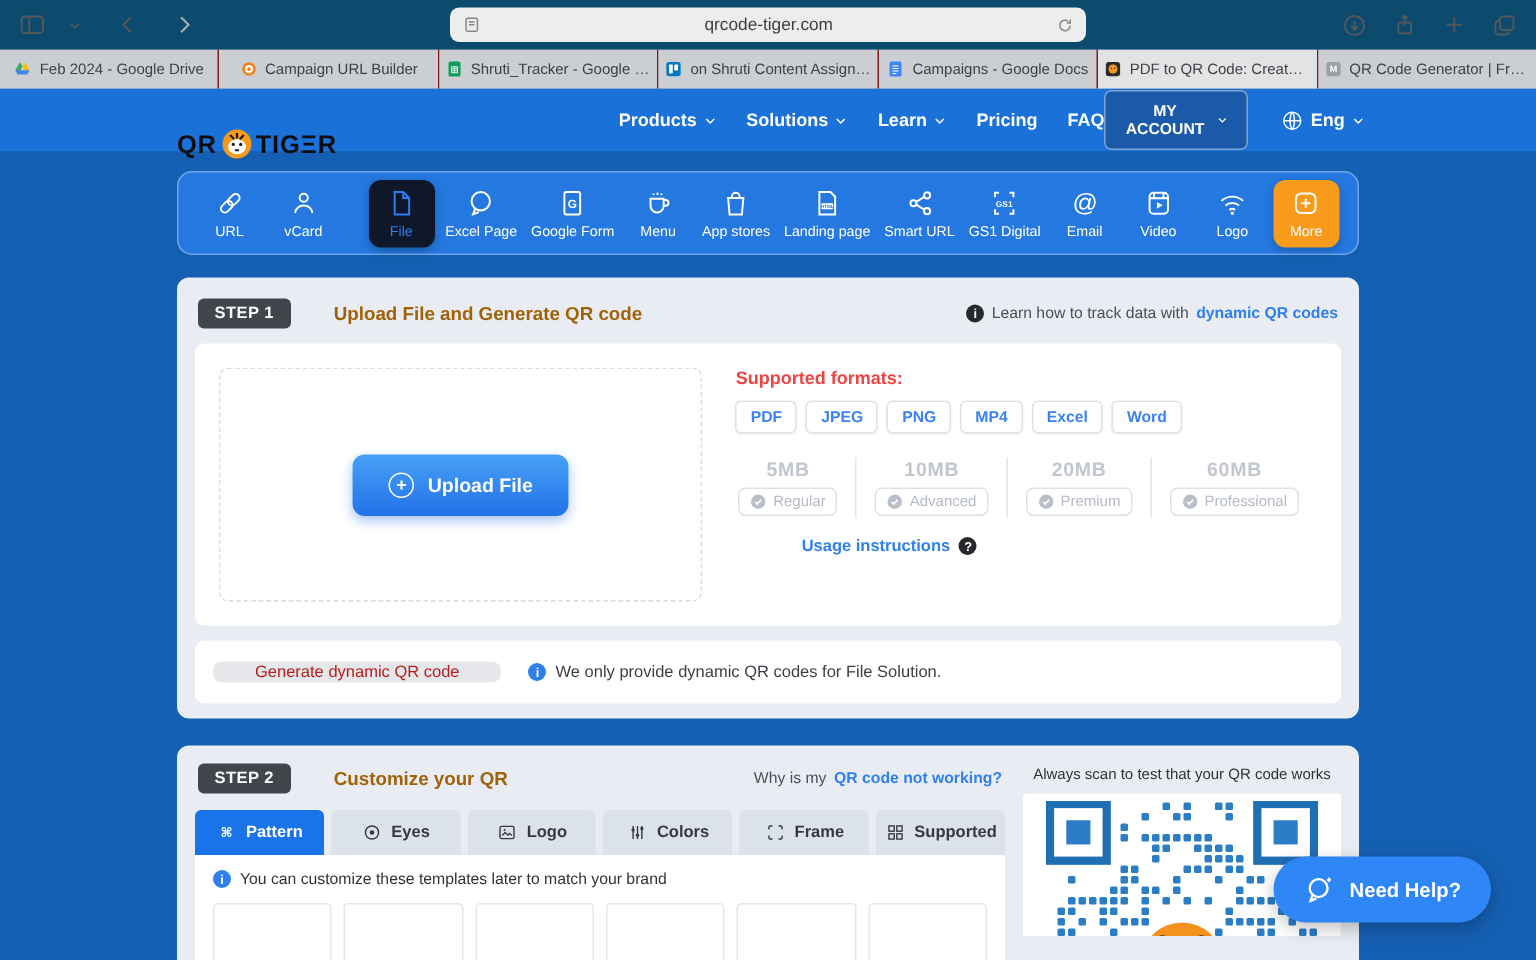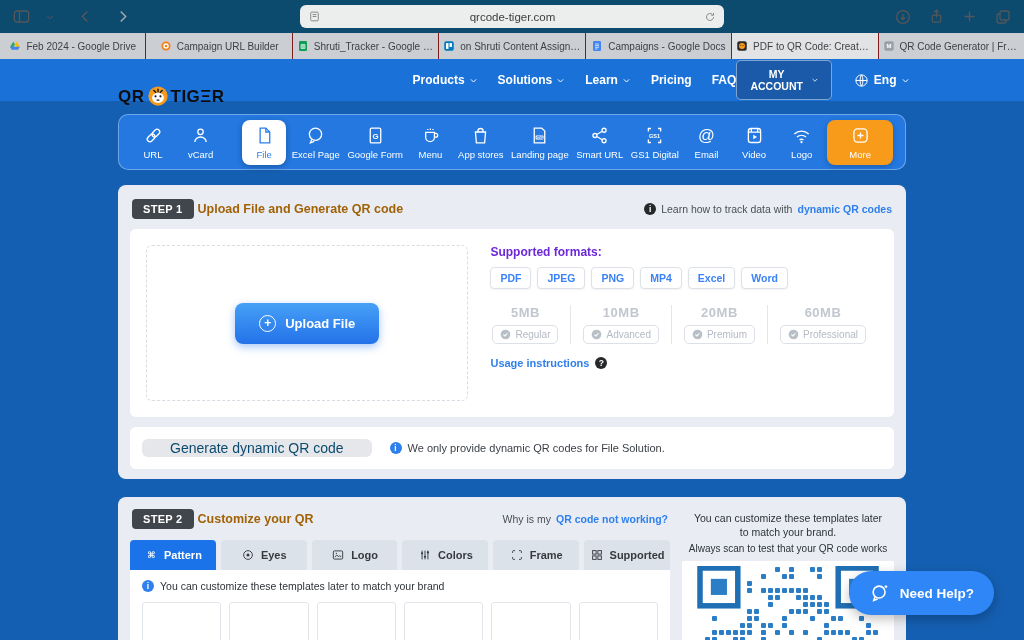--- a/index.html
+++ b/index.html
@@ -35,51 +35,51 @@
   .lang { color:#fff; font-size:12px; font-weight:bold; display:flex; align-items:center; gap:5px; cursor:pointer; }
 
   
   .main { background:#155fb2; padding-top:13px; height:539px; }
   .col { width:788px; margin:0 auto; }
 
   
   .typebar { height:56px; background:#2478e0; border:1px solid rgba(255,255,255,.35); border-radius:10px; display:flex; align-items:center; justify-content:space-between; padding:0 12px; margin-bottom:15px; }
   .qtype { display:flex; flex-direction:column; align-items:center; gap:3px; color:#fff; font-size:9.5px; min-width:44px; padding:4px 2px; border-radius:8px; cursor:pointer; }
   .qtype svg { display:block; }
-  .qtype.active { background:#ffffff; color:#2b7ff0; box-shadow:0 2px 6px rgba(0,0,0,.25); padding:5px 6px;margin-left:16px; }
-  .qtype.more { background:var(--accent-orange); color:#fff; padding:5px 22px; box-shadow:0 2px 6px rgba(0,0,0,.2); }
+  .qtype.active { background:#0f172a; color:#2b7ff0; box-shadow:0 2px 6px rgba(0,0,0,.25); padding:5px 6px;margin-left:16px; }
+  .qtype.more { background:var(--accent-orange); color:#fff; padding:5px 0; box-shadow:0 2px 6px rgba(0,0,0,.2); }
 
   
   .panel { background:#e9edf3; border-radius:8px; padding:10px 12px; }
   .panel + .panel { margin-top:18px; }
-  .steprow { display:flex; align-items:center; gap:4px; padding:4px 2px 2px; }
+  .steprow { display:flex; align-items:center; gap:29px; padding:4px 2px 2px; }
   .stepbadge { background:#41464c; color:#fff; font-size:11px; font-weight:bold; border-radius:4px; padding:4px 11px; letter-spacing:.3px; }
   .steptitle { font-size:12.5px; font-weight:bold; color:#a16207; }
   .stepnote { margin-left:auto; font-size:10.5px; color:#4a4f55; display:flex; align-items:center; gap:5px; }
   .link { color:var(--link-blue); cursor:pointer; font-weight:bold; }
   .idot { width:12px; height:12px; border-radius:50%; background:#26282b; color:#fff; font-size:8.5px; font-weight:bold; display:inline-flex; align-items:center; justify-content:center; flex:0 0 auto; }
   .idot.blue { background:#2f80ed; }
 
   .whitecard { background:#fff; border-radius:6px; margin-top:8px; padding:16px; display:flex; gap:22px; height:188px; }
   .dropzone { width:352px; border:1.5px dashed #d7dce3; border-radius:6px; display:flex; align-items:center; justify-content:center; }
   .uploadbtn { background:linear-gradient(180deg,#47a0f6,#2372e9); color:#fff; border:none; border-radius:8px; padding:12px 24px; font-size:13px; font-weight:bold; display:flex; align-items:center; gap:9px; cursor:pointer; box-shadow:0 3px 8px rgba(35,114,233,.4); font-family:inherit; }
   .pluscirc { width:17px; height:17px; border-radius:50%; border:1.6px solid #fff; display:inline-flex; align-items:center; justify-content:center; font-size:12px; font-weight:bold; line-height:1; }
-  .fmt-label { font-size:12px; font-weight:bold; color:#6d28d9; }
+  .fmt-label { font-size:12px; font-weight:bold; color:#ef4444; }
   .chips { display:flex; gap:6px; margin-top:8px; }
   .chip { border:1px solid #dde2e8; border-radius:4px; padding:4px 9px; font-size:10.5px; font-weight:bold; color:#3b82f6; background:#fff; box-shadow:0 1px 2px rgba(0,0,0,.05); cursor:pointer;text-align:right; }
   .tiers { display:flex; margin-top:16px; }
   .tier { padding:0 12px; border-right:1px solid #e2e6eb; text-align:center; }
   .tier:first-child { padding-left:2px; }
   .tier:last-child { border-right:none; }
   .tier .size { font-size:13px; font-weight:bold; color:#c2c7cf; letter-spacing:.5px; }
   .tier .plan { margin-top:5px; border:1px solid #dde1e7; border-radius:5px; padding:3px 7px; font-size:10px; color:#b4bac3; display:inline-flex; align-items:center; gap:4px; background:#fff; }
-  .usage { margin-top:13px; display:flex; align-items:center; gap:6px; font-size:11px; }
+  .usage { margin-top:13px; display:flex; align-items:center; gap:6px; font-size:11px;margin-left:44px; }
 
   .genbar { background:#fff; border-radius:6px; margin-top:10px; padding:8px 12px; display:flex; align-items:center; gap:18px; height:42px; }
-  .genbtn { background:#e5e7ea; color:#0c4a6e; border:none; border-radius:6px; padding:1px 28px; font-size:14px; font-family:inherit; cursor:not-allowed; }
+  .genbtn { background:#e5e7ea; color:#b91c1c; border:none; border-radius:6px; padding:1px 28px; font-size:11px; font-family:inherit; cursor:not-allowed; }
   .gennote { font-size:11px; color:#3a3f45; display:flex; align-items:center; gap:6px; }
 
   
   .step2body { display:flex; gap:12px; }
   .s2left { width:540px; }
   .s2tabs { display:flex; gap:5px; margin-top:9px; }
   .s2tab { flex:1; display:flex; align-items:center; justify-content:center; gap:6px; background:#dce2ea; color:#343a40; font-size:11px; font-weight:bold; padding:8px 4px; border-radius:4px 4px 0 0; cursor:pointer; }
   .s2tab.active { background:#1a73e8; color:#fff; }
   .s2white { background:#fff; padding:10px 12px; border-radius:0 0 4px 4px; height:120px; }
   .s2info { display:flex; align-items:center; gap:6px; font-size:10.5px; color:#2e3338; }
@@ -598,24 +598,20 @@
                 <div class="swatch"></div>
                 <div class="swatch"></div>
                 <div class="swatch"></div>
                 <div class="swatch"></div>
                 <div class="swatch"></div>
                 <div class="swatch"></div>
               </div>
           </div>
         </div>
         <div class="s2right">
-          <div class="pnote">
-            <span>You can customize these templates later</span><br>
-            <span>to match your brand.</span>
-          </div>
           <div class="pnote2">Always scan to test that your QR code works</div>
           <div class="qrcard" id="qrcard"><svg width="182" height="91" viewBox="0 0 182 91">
                 <rect x="3" y="2" width="37.800000000000004" height="37.800000000000004" fill="none" stroke="#1f6fb4" stroke-width="5.5"></rect>
                 <rect x="13.85" y="12.85" width="16.099999999999998" height="16.099999999999998" fill="#2b7dc6"></rect>
                 <rect x="141.2" y="2" width="37.800000000000004" height="37.800000000000004" fill="none" stroke="#1f6fb4" stroke-width="5.5"></rect>
                 <rect x="152.04999999999998" y="12.85" width="16.099999999999998" height="16.099999999999998" fill="#2b7dc6"></rect>
                 <rect x="78" y="1" width="5" height="5" rx="1" fill="#2b7dc6"></rect>
                 <rect x="92" y="1" width="5" height="5" rx="1" fill="#2b7dc6"></rect>
                 <rect x="113" y="1" width="5" height="5" rx="1" fill="#2b7dc6"></rect>
                 <rect x="120" y="1" width="5" height="5" rx="1" fill="#2b7dc6"></rect>

